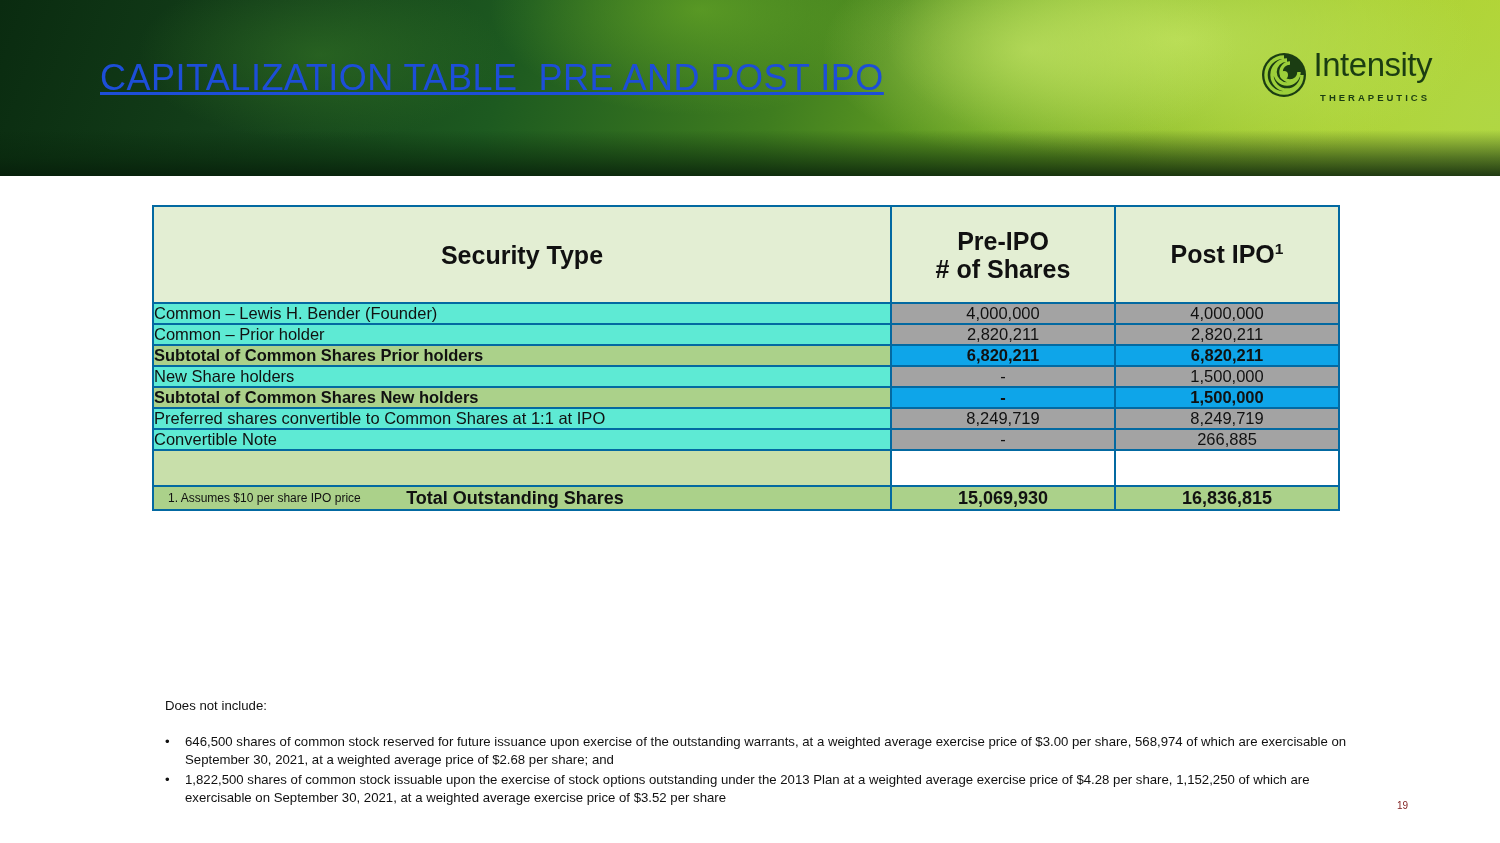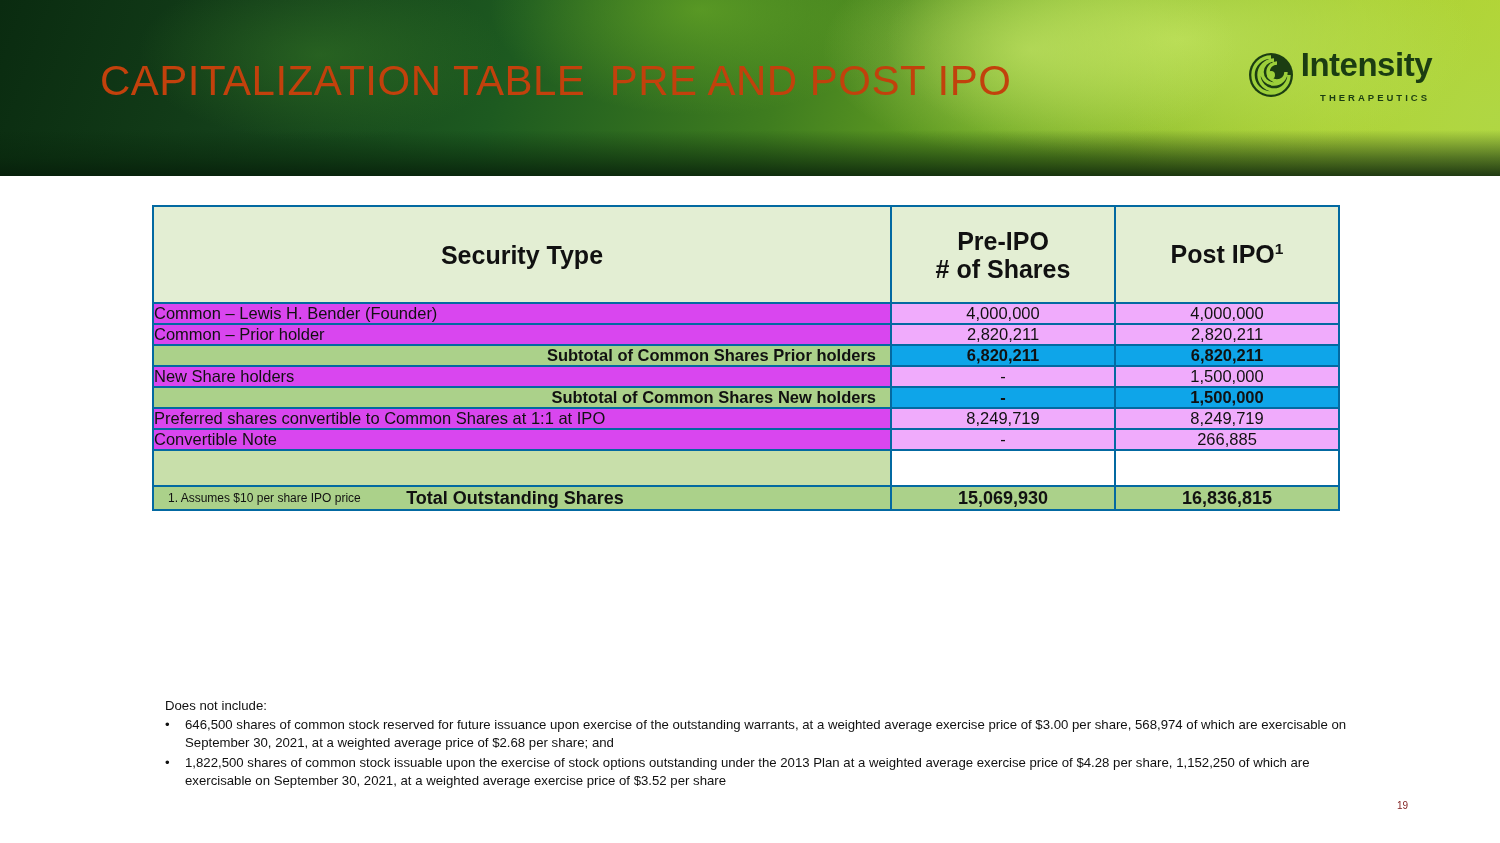--- a/index.html
+++ b/index.html
@@ -46,26 +46,27 @@
     position: absolute;
     left: 140px; top: -30px;
     width: 360px; height: 170px;
     background: radial-gradient(ellipse at 50% 50%, rgba(60,130,40,0.45) 0%, rgba(60,130,40,0) 72%);
   }
 
   .slide-title {
     position: absolute;
     left: 100px;
     top: 57px;
-    font-size: 42px;
+    font-size: 36px;
     letter-spacing: 0.5px;
-    color: #c2410c;
+    color: #1d4ed8;
     font-weight: 400;
     white-space: pre;
     z-index: 4;
+    text-decoration: underline;
   }
 
   
   .logo {
     position: absolute;
     right: 68px;
     top: 48px;
     display: flex;
     align-items: center;
     z-index: 5;
@@ -76,21 +77,21 @@
     margin-right: 7px;
   }
   .logo-text-wrap {
     display: flex;
     flex-direction: column;
     align-items: flex-end;
     line-height: 1;
   }
   .logo-word {
     font-size: 33px;
-    font-weight: bold;
+    font-weight: normal;
     color: #1b3d12;
     letter-spacing: -0.5px;
   }
   .logo-sub {
     font-size: 9.5px;
     letter-spacing: 3.0px;
     color: #1b3d12;
     margin-top: 12px;
     margin-right: 2px;
     font-weight: bold;
@@ -122,40 +123,39 @@
     font-weight: bold;
     font-size: 25px;
     height: 95px;
     line-height: 1.12;
     color: #111;
   }
   .hdr-cell .two-line { display: block; }
   sup { font-size: 0.62em; vertical-align: super; }
 
   .row-label {
-    background: #d946ef;
+    background: #5eead4;
     padding: 9px 0 9px 14px;
     text-align: left;
     font-size: 16.5px;
     height: 18px;
   }
   .row-label.blank { height: 34px; }
   .num-cell {
-    background: #f0abfc;
+    background: #a3a3a3;
     text-align: center;
     font-size: 16.5px;
     padding: 9px 0;
   }
   .subtotal td {
     background: #abd18a;
     font-weight: bold;
   }
   .subtotal .row-label {
     background: #abd18a;
-    text-align: right;
     padding-right: 14px;
     font-weight: bold;
   }
   .subtotal .num-cell {
     background: #0ea5e9;
     font-weight: bold;
   }
   .total td {
     background: #abd18a;
     font-weight: bold;
@@ -188,21 +188,21 @@
   
   .notes {
     position: absolute;
     left: 165px;
     top: 697px;
     width: 1200px;
     font-size: 13.2px;
     color: #111;
     line-height: 1.38;
   }
-  .notes-title { margin-bottom: 1px; }
+  .notes-title { margin-bottom: 18px; }
   .note-item {
     display: flex;
     margin-top: 1px;
   }
   .note-bullet {
     width: 20px;
     flex: 0 0 20px;
     text-align: left;
   }
   .note-text { flex: 1 1 auto; }

